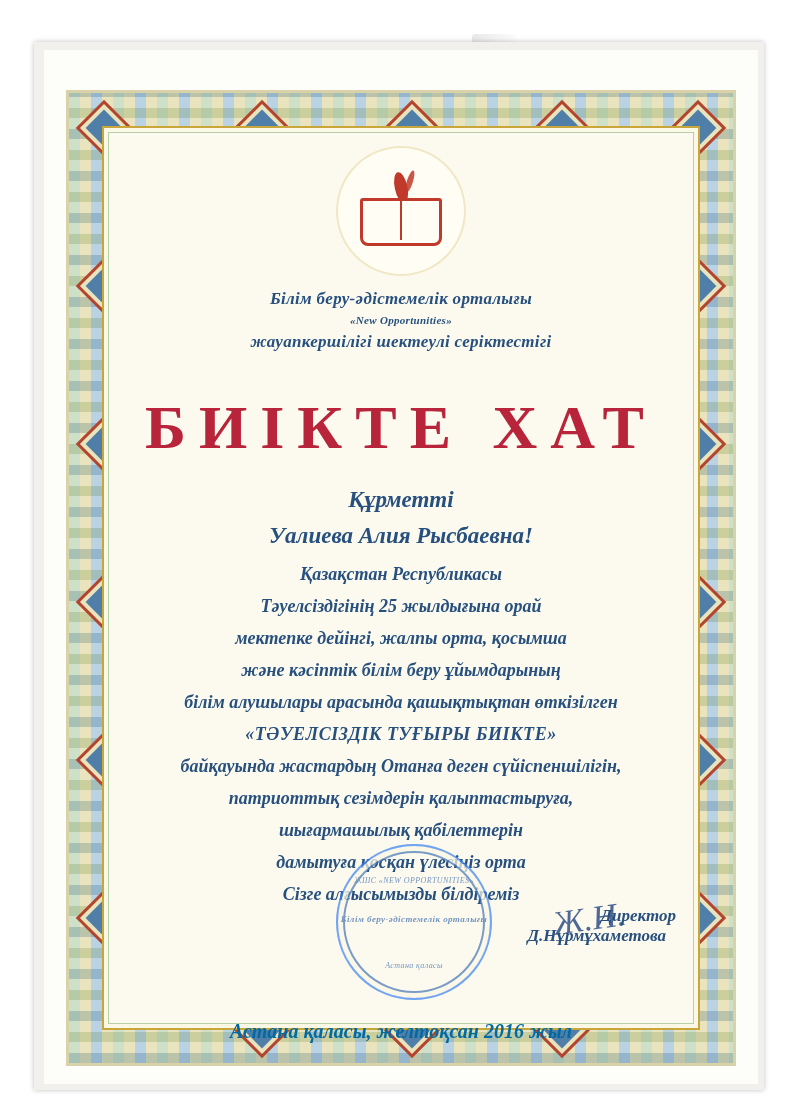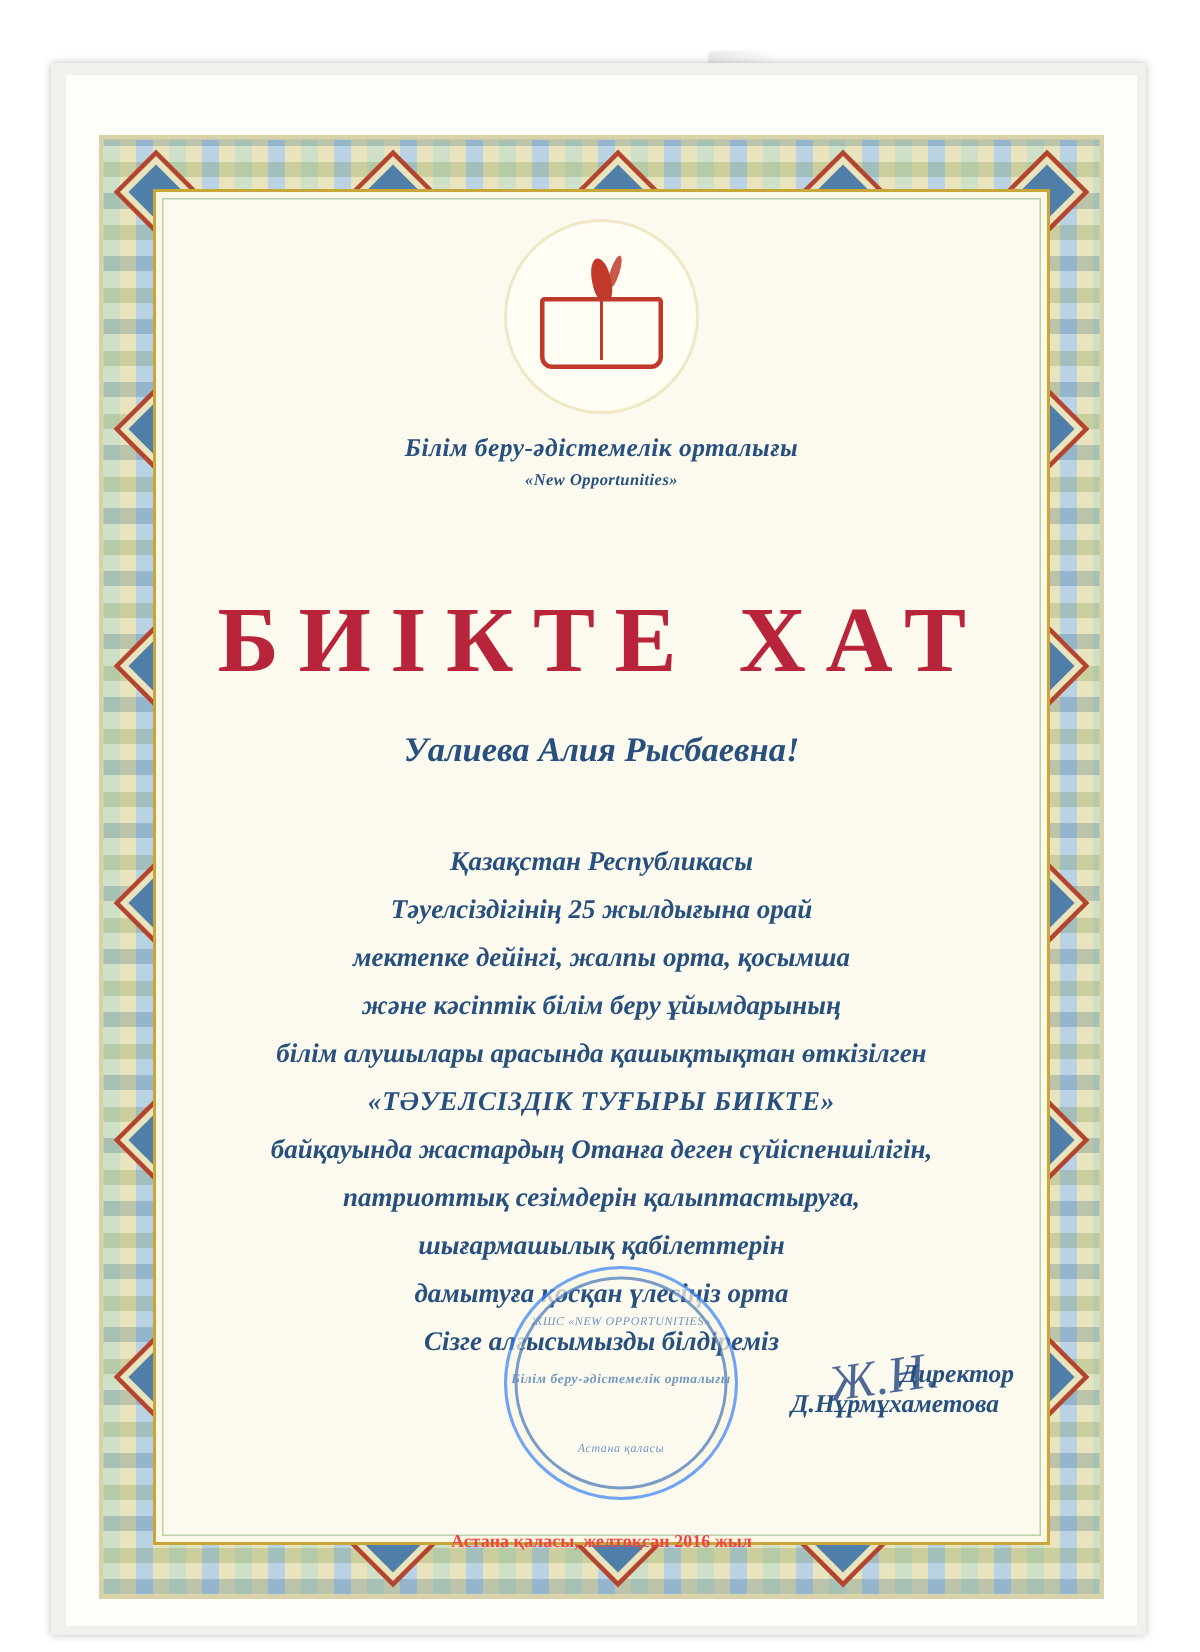--- a/index.html
+++ b/index.html
@@ -298,23 +298,24 @@
     font-style: italic;
     transform: rotate(-8deg);
     opacity: .85;
   }
 
   .place-date {
     position: absolute;
     left: 0;
     right: 0;
     top: 880px;
-    font-weight: bold;
-    color: #ef4444;
-    font-size: 12px;
+    font-style: italic;
+    font-weight: bold;
+    color: #0369a1;
+    font-size: 20px;
   }
 </style>
 </head>
 <body>
 
 <div id="scan-page">
 
   <div class="scan-artifact"></div>
 
   <div class="paper-shadow"></div>
@@ -351,25 +352,27 @@
 
       <div class="emblem">
         <div class="flame"></div>
         <div class="spark"></div>
         <div class="book"></div>
       </div>
 
       <div class="org-block">
         <div>Білім беру-әдістемелік орталығы</div>
         <div class="org-line-2">«New Opportunities»</div>
+        <div>жауапкершілігі шектеулі серіктестігі</div>
       </div>
 
       <div class="title">БИІКТЕ ХАТ</div>
 
       <div class="salutation">
+        <div>Құрметті</div>
         <div>Уалиева Алия Рысбаевна!</div>
       </div>
 
       <div class="body-text">
         <div>Қазақстан Республикасы</div>
         <div>Тәуелсіздігінің 25 жылдығына орай</div>
         <div>мектепке дейінгі, жалпы орта, қосымша</div>
         <div>және кәсіптік білім беру ұйымдарының</div>
         <div>білім алушылары арасында қашықтықтан өткізілген</div>
         <div class="quoted">«ТӘУЕЛСІЗДІК ТУҒЫРЫ БИІКТЕ»</div>

